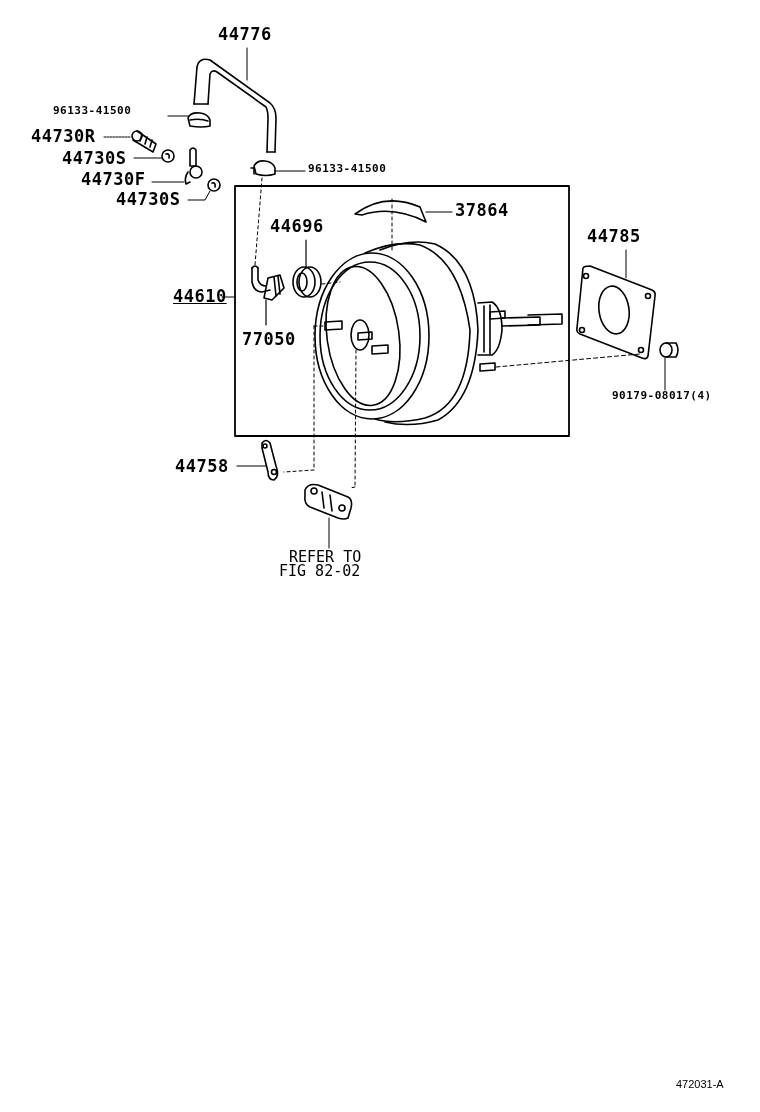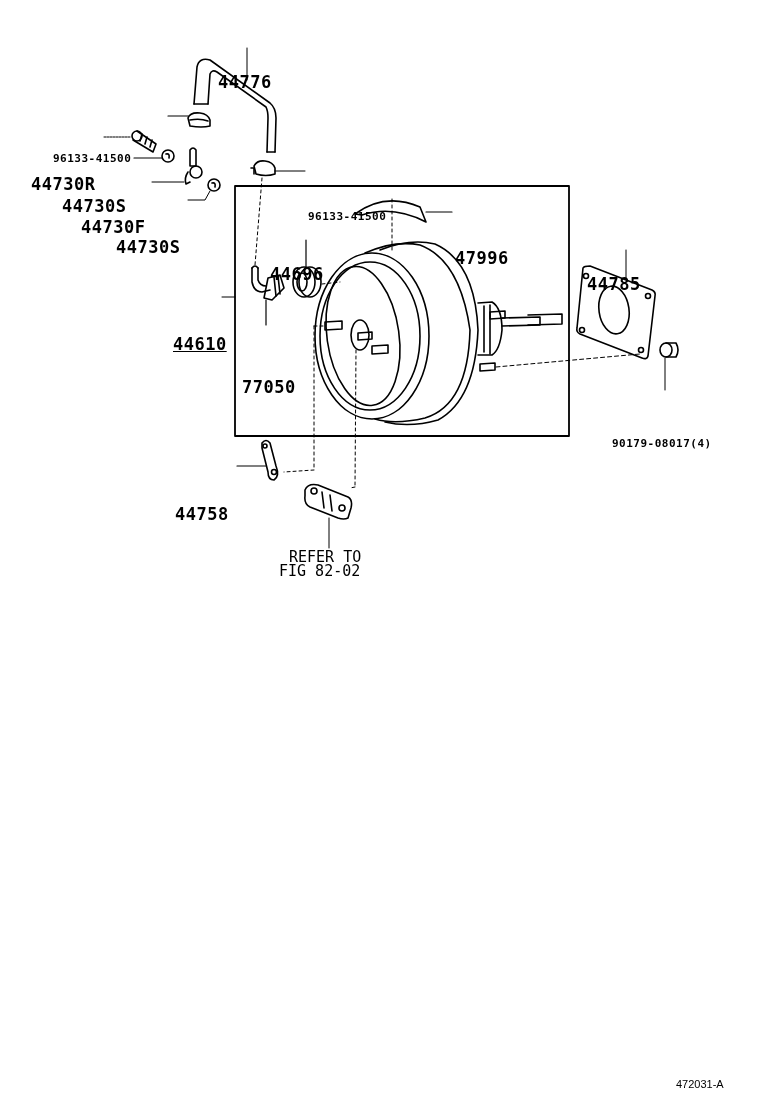--- a/index.html
+++ b/index.html
@@ -1,17 +1,17 @@
 <!DOCTYPE html>
 <html><head>
 <meta charset="utf-8">
 <style>
   html, body { margin:0; padding:0; background:#fff; }
   body { width:760px; height:1112px; position:relative; overflow:hidden; font-family:"DejaVu Sans Mono", monospace; }
-  .lbl { position:absolute; font-family:"DejaVu Sans Mono", monospace; font-weight:bold; font-size:17px; color:#000; white-space:nowrap; line-height:1; letter-spacing:0.5px;margin-top:48px; }
+  .lbl { position:absolute; font-family:"DejaVu Sans Mono", monospace; font-weight:bold; font-size:17px; color:#000; white-space:nowrap; line-height:1; letter-spacing:0.5px; }
   .lbl.sm { font-size:11px; }
   .note { position:absolute; font-family:"DejaVu Sans Mono", monospace; font-size:15px; color:#000; line-height:14px; white-space:pre; }
   .code { position:absolute; font-family:"Liberation Sans", sans-serif; font-size:11px; color:#000; }
   svg { position:absolute; left:0; top:0; }
 </style>
 </head>
 <body>
 
 <svg width="760" height="1112" viewBox="0 0 760 1112" xmlns="http://www.w3.org/2000/svg">
   <g fill="none" stroke="#000" stroke-width="1.6" stroke-linejoin="round" stroke-linecap="round">
@@ -152,21 +152,21 @@
   </g>
 </svg>
 
 <div class="lbl" style="left:218px;top:26px;">44776</div>
 <div class="lbl sm" style="left:53px;top:105px;">96133-41500</div>
 <div class="lbl" style="left:31px;top:128px;">44730R</div>
 <div class="lbl" style="left:62px;top:150px;">44730S</div>
 <div class="lbl" style="left:81px;top:171px;">44730F</div>
 <div class="lbl" style="left:116px;top:191px;">44730S</div>
 <div class="lbl sm" style="left:308px;top:163px;">96133-41500</div>
-<div class="lbl" style="left:455px;top:202px;">47996</div>
+<div class="lbl" style="left:455px;top:202px;">37864</div>
 <div class="lbl" style="left:270px;top:218px;">44696</div>
 <div class="lbl" style="left:173px;top:288px;text-decoration:underline;">44610</div>
 <div class="lbl" style="left:242px;top:331px;">77050</div>
 <div class="lbl" style="left:587px;top:228px;">44785</div>
 <div class="lbl sm" style="left:612px;top:390px;">90179-08017(4)</div>
 <div class="lbl" style="left:175px;top:458px;">44758</div>
 
 <div class="note" style="left:289px;top:550px;">REFER TO</div>
 <div class="note" style="left:279px;top:564px;text-align:center;">FIG 82-02</div>
 

